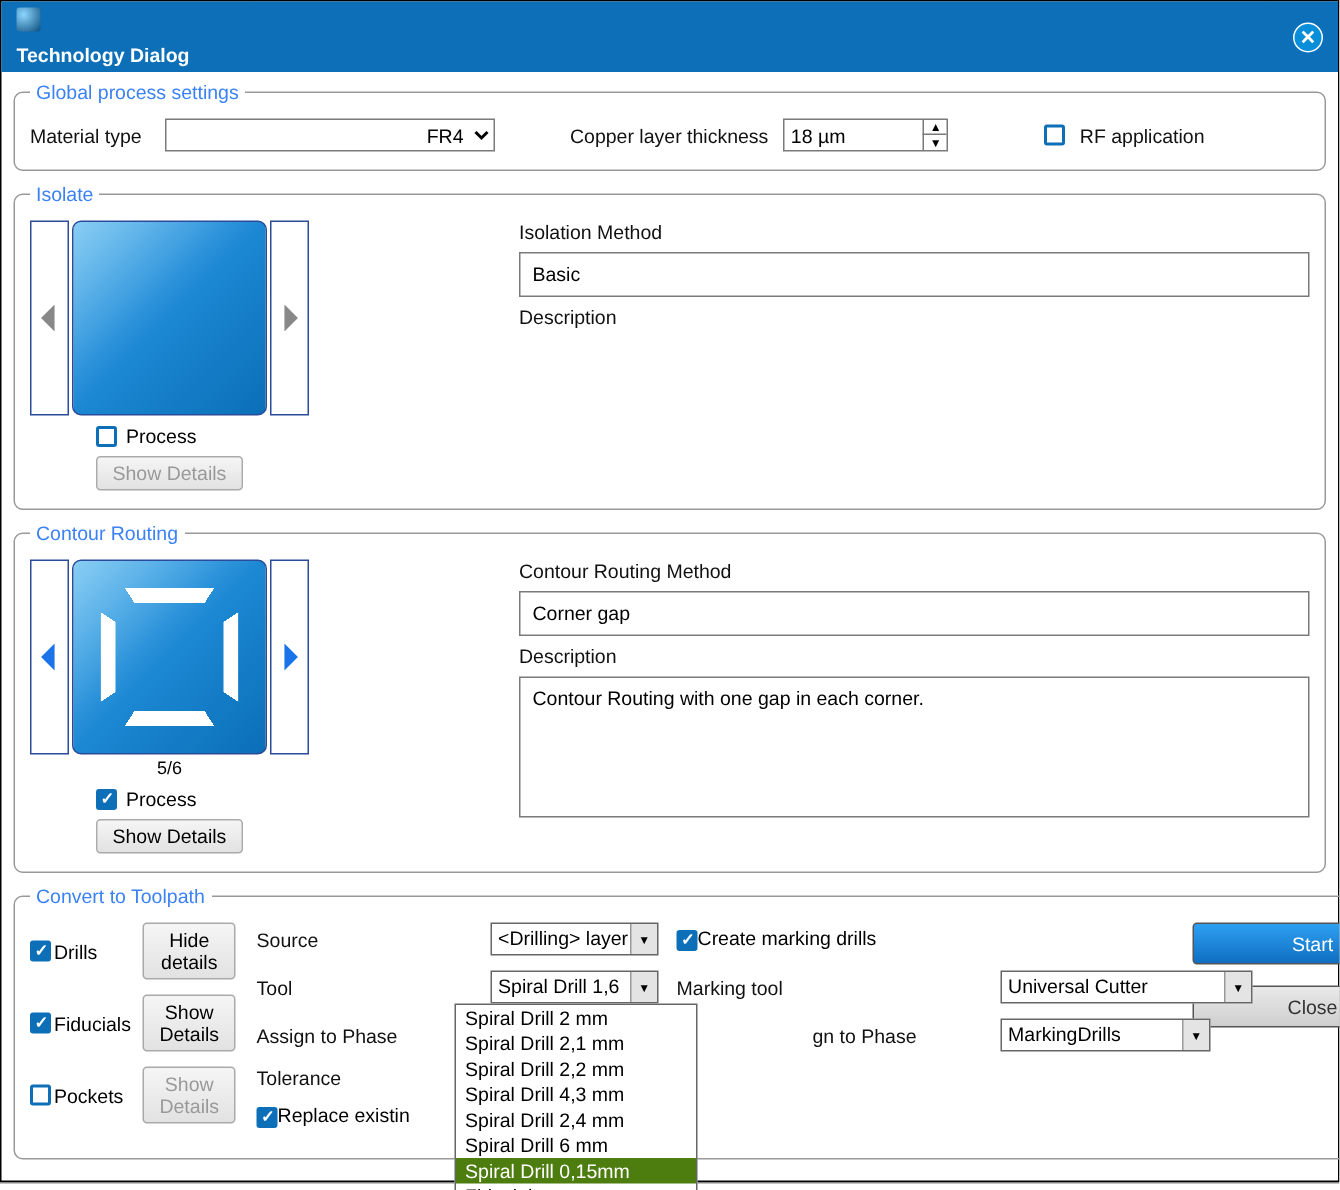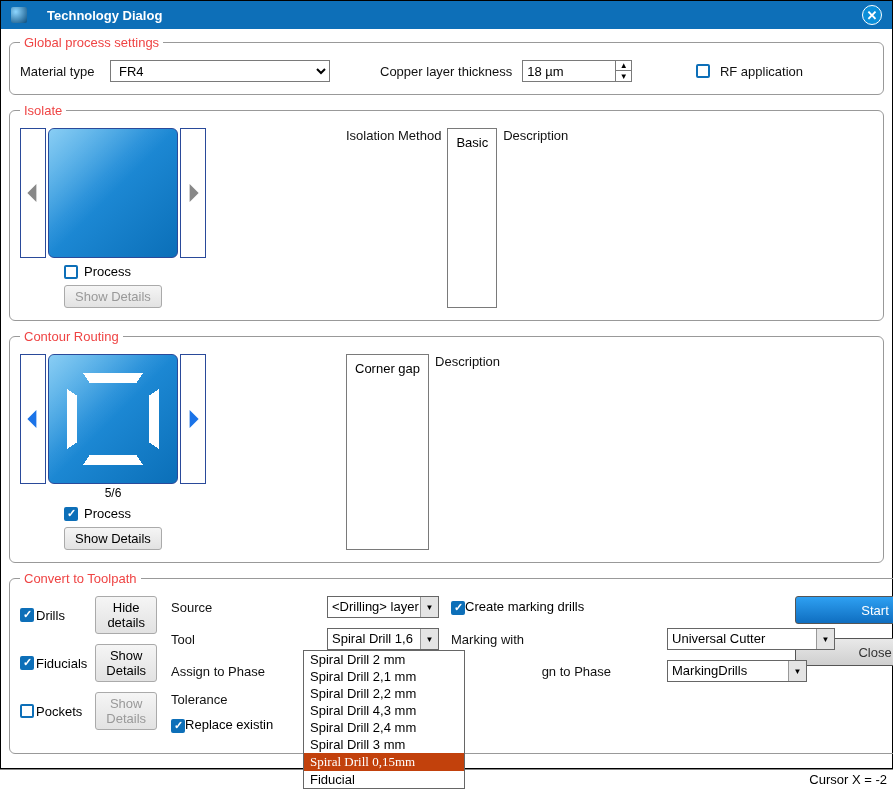--- a/index.html
+++ b/index.html
@@ -1,31 +1,31 @@
 <!DOCTYPE html>
 <html><head>
 <meta charset="utf-8">
 <style>
 * { box-sizing: border-box; margin: 0; padding: 0; font-family: "Segoe UI", Tahoma, sans-serif; font-size: 13px; }
 body { background: #fff; }
 .dialog { width: 893px; border: 1px solid #000; background: #fff; position: relative; }
 .titlebar { background: linear-gradient(#0d6fb8, #0d6fb8); color: #fff; font-weight: bold; padding: 4px 10px; font-size: 14px; display:flex; align-items:center; justify-content:space-between;}
-.titlebar .title-left { display:flex; align-items:flex-end; gap:20px;}
+.titlebar .title-left { display:flex; align-items:flex-start; gap:8px;flex-direction:column;}
 .app-icon { width:16px; height:16px; background: radial-gradient(circle at 30% 30%, #8dd6ff, #0a4c7c); border-radius:2px; }
 .close-x { width:20px; height:20px; border-radius:50%; background:#0a8ed9; color:#fff; display:flex;align-items:center;justify-content:center; font-weight:bold; cursor:pointer; border:1px solid #fff;}
 .body { padding: 6px 8px 6px 8px; }
 
 fieldset { border:1px solid #999; border-radius:6px; padding:10px 10px 12px 10px; margin-bottom:8px; position:relative;}
-legend { padding:0 4px; color:#ef4444; }
+legend { padding:0 4px; color:#3b82f6; }
 
 .row { display:flex; align-items:center; gap:10px; }
 .label { color:#111; }
 
 select, input[type=text] { border:1px solid #7a7a7a; background:#fff; padding:2px 4px; height:22px; }
-select { appearance:auto; }
+select { appearance:auto;text-align:right; }
 
 .chk { width:14px; height:14px; border:2px solid #0d6fb8; border-radius:2px; display:inline-block; vertical-align:middle; background:#fff; position:relative;}
 .chk.checked { background:#0d6fb8; }
 .chk.checked::after { content:"✓"; color:#fff; font-size:11px; font-weight:bold; position:absolute; top:-2px; left:1px;}
 
 .spin { display:flex; align-items:center; border:1px solid #7a7a7a; width:110px; height:22px;}
 .spin span { flex:1; padding-left:4px;}
 .spin .btns { width:16px; display:flex; flex-direction:column; }
 .spin .btns div { height:10px; border-left:1px solid #7a7a7a; display:flex;align-items:center;justify-content:center; font-size:8px; cursor:pointer;}
 .spin .btns div:first-child{ border-bottom:1px solid #7a7a7a;}
@@ -39,38 +39,38 @@
   -webkit-mask: conic-gradient(from 45deg, transparent 0 12deg, #000 12deg 78deg, transparent 78deg 102deg, #000 102deg 168deg, transparent 168deg 192deg, #000 192deg 258deg, transparent 258deg 282deg, #000 282deg 348deg, transparent 348deg 360deg);
   mask: conic-gradient(from 45deg, transparent 0 12deg, #000 12deg 78deg, transparent 78deg 102deg, #000 102deg 168deg, transparent 168deg 192deg, #000 192deg 258deg, transparent 258deg 282deg, #000 282deg 348deg, transparent 348deg 360deg);
 }
 
 .under-thumb { text-align:center; }
 .counter { font-size:12px; margin:2px 0 4px;}
 .proc-row { display:flex; align-items:center; gap:6px; justify-content:flex-start; margin-left:44px; margin-top:6px;}
 .btn-small { background: linear-gradient(#f5f5f5,#e2e2e2); border:1px solid #aaa; border-radius:3px; padding:3px 10px; cursor:pointer;}
 .btn-small.disabled { color:#999; cursor:default; }
 
-.method-col { flex:1; display:flex; flex-direction:row; gap:6px; margin-left:20px;}
+.method-col { flex:1; display:flex; flex-direction:column; gap:6px; margin-left:20px;}
 .bigbox { border:1px solid #7a7a7a; padding:6px 8px; min-height:30px;}
 .bigbox.tall { min-height:74px; }
 
 .convert-grid { display:flex; gap:14px; }
 .left-col { display:grid; grid-template-columns:auto auto; gap:10px 8px; align-content:start;}
 .left-col .chkrow { display:flex; align-items:center; gap:2px;}
 .right-area { flex:1; position:relative;}
 .form-grid { display:grid; grid-template-columns: 100px 140px 160px 150px; gap:10px 20px; align-items:center;}
 .form-grid .lbl { color:#111;}
 .combo { position:relative;padding-left:36px; }
 .combo-box { display:flex; border:1px solid #666; height:22px; background:#fff;}
 .combo-box span { flex:1; padding:2px 4px; white-space:nowrap; overflow:hidden;}
 .combo-box .dd { width:18px; border-left:1px solid #999; background:#e4e4e4; display:flex;align-items:center;justify-content:center; font-size:8px; cursor:pointer;}
 .dropdown { position:absolute; top:22px; left:12px; width:162px; background:#fff; border:1px solid #666; z-index:100; max-height:160px; overflow-y:auto;}
 .dropdown::-webkit-scrollbar{width:16px;} .dropdown::-webkit-scrollbar-thumb{background:#c1c1c1;border:1px solid #999;} .dropdown::-webkit-scrollbar-track{background:#f0f0f0;}
 .dropdown div { padding:1px 6px; cursor:pointer;}
-.dropdown div.sel { background:#c2410c; color:#fff;font-family:Liberation Serif, serif;}
+.dropdown div.sel { background:#4d7c0f; color:#fff;}
 
 .actions { display:flex; flex-direction:column; gap:14px; align-items:flex-end; }
 .bigbtn { width:160px; height:28px; border-radius:3px; border:1px solid #555; display:flex;align-items:center;justify-content:center; cursor:pointer; font-size:13px;}
 .btn-start { background: linear-gradient(#2ea0f2,#0f6ec0); color:#fff;}
 .btn-close { background: linear-gradient(#e9e9e9,#cfcfcf); color:#333;}
 
 .statusbar { border-top:1px solid #888; text-align:right; padding:2px 6px; font-size:12px;}
 </style>
 </head>
 <body>
@@ -164,22 +164,24 @@
           <div class="counter" style="text-align:center">5/6</div>
           <div class="proc-row">
             <span class="chk checked"></span>
             <span>Process</span>
           </div>
           <div class="proc-row">
             <button class="btn-small">Show Details</button>
           </div>
         </div>
         <div class="method-col" style="margin-left:130px;">
+          <span class="label">Contour Routing Method</span>
           <div class="bigbox">Corner gap</div>
           <span class="label">Description</span>
+          <div class="bigbox tall" style="min-height:94px">Contour Routing with one gap in each corner.</div>
         </div>
       </div>
     </fieldset>
 
     <fieldset style="padding-bottom:20px;">
       <legend>Convert to Toolpath</legend>
       <div class="convert-grid">
         <div class="left-col">
           <div class="chkrow">
               <span class="chk checked"></span>
@@ -217,26 +219,26 @@
               <div class="combo-box" style="width:112px">
                   <span>Spiral Drill   1,6</span>
                   <div class="dd">▼</div>
                 </div>
               <div class="dropdown" id="tool-dd">
                   <div>Spiral Drill   2 mm</div>
                   <div>Spiral Drill   2,1 mm</div>
                   <div>Spiral Drill   2,2 mm</div>
                   <div>Spiral Drill   4,3 mm</div>
                   <div>Spiral Drill   2,4 mm</div>
-                  <div>Spiral Drill   3 mm</div>
+                  <div>Spiral Drill   6 mm</div>
                   <div class="sel">Spiral Drill 0,15mm</div>
                   <div>Fiducial</div>
                 </div>
             </div>
-            <span class="lbl">Marking with</span>
+            <span class="lbl">Marking tool</span>
             <div class="combo">
                 <div class="combo-box" style="width:168px">
                   <span>Universal Cutter</span>
                   <div class="dd">▼</div>
                 </div>
               </div>
 
             <span class="lbl">Assign to Phase</span>
             <span></span>
             <span class="lbl" style="text-align:right">gn to Phase</span>

